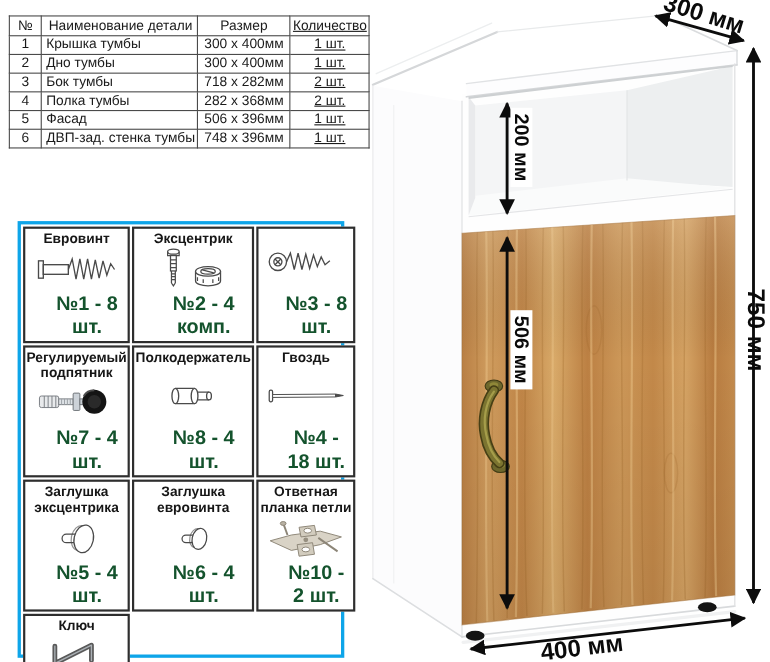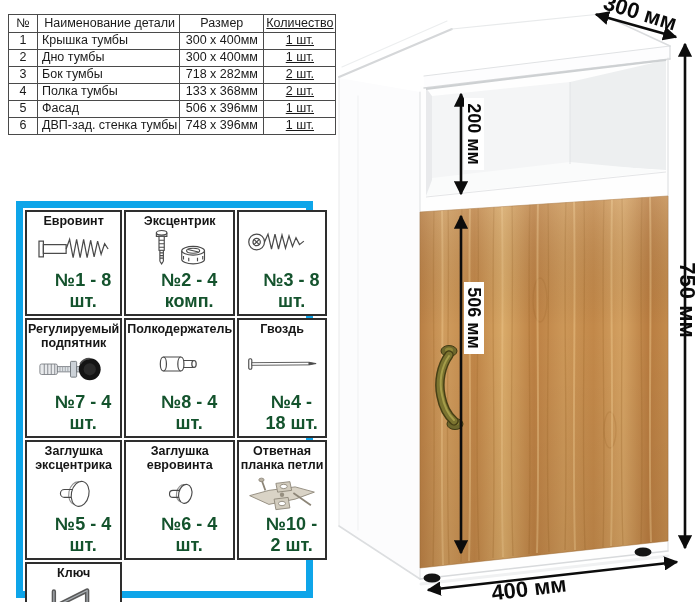--- a/index.html
+++ b/index.html
@@ -11,21 +11,21 @@
   #parts-table td,#parts-table th{border:1px solid #4a4a4a;font-size:12.5px;font-weight:400;
         line-height:1.1;padding:0 2px;height:16px;white-space:nowrap;color:#1a1a1a;}
   #parts-table th{height:17px;text-align:center;}
   .c-num{width:24px;text-align:center;}
   .c-name{width:131px;text-align:left;padding-left:4px !important;}
   .c-size{width:79px;text-align:center;}
   .c-qty{width:66px;text-align:center;text-decoration:underline;}
 
   
   #hw-grid{position:absolute;left:16px;top:201px;width:297px;height:397px;box-sizing:border-box;
-           border:7px solid #0ea5e9;padding:2px;display:grid;gap:2px;
+           border:3px solid #0ea5e9;padding:2px;display:grid;gap:2px;
            grid-template-columns:repeat(3,1fr);grid-template-rows:repeat(4,1fr);}
   .hw-cell{border:2px solid #2e2e2e;box-sizing:border-box;display:flex;flex-direction:column;
            align-items:center;text-align:center;padding:2px 1px 1px;background:#fff;}
   .hw-title{font-weight:700;font-size:12.5px;line-height:1.12;color:#161616;}
   .hw-icon{flex:1;display:flex;align-items:center;justify-content:center;width:100%;min-height:0;}
   .hw-icon svg{width:84px;height:42px;}
   .hw-count{font-weight:700;font-size:18px;color:#14532d;margin-bottom:1px;padding-left:19px;}
 
   
   #cabinet-svg{position:absolute;left:0;top:0;width:700px;height:602px;}
@@ -67,21 +67,21 @@
     </tr>
     <tr>
       <td class="c-num">3</td>
       <td class="c-name">Бок тумбы</td>
       <td class="c-size">718 х 282мм</td>
       <td class="c-qty">2 шт.</td>
     </tr>
     <tr>
       <td class="c-num">4</td>
       <td class="c-name">Полка тумбы</td>
-      <td class="c-size">133 х 368мм</td>
+      <td class="c-size">282 х 368мм</td>
       <td class="c-qty">2 шт.</td>
     </tr>
     <tr>
       <td class="c-num">5</td>
       <td class="c-name">Фасад</td>
       <td class="c-size">506 х 396мм</td>
       <td class="c-qty">1 шт.</td>
     </tr>
     <tr>
       <td class="c-num">6</td>

